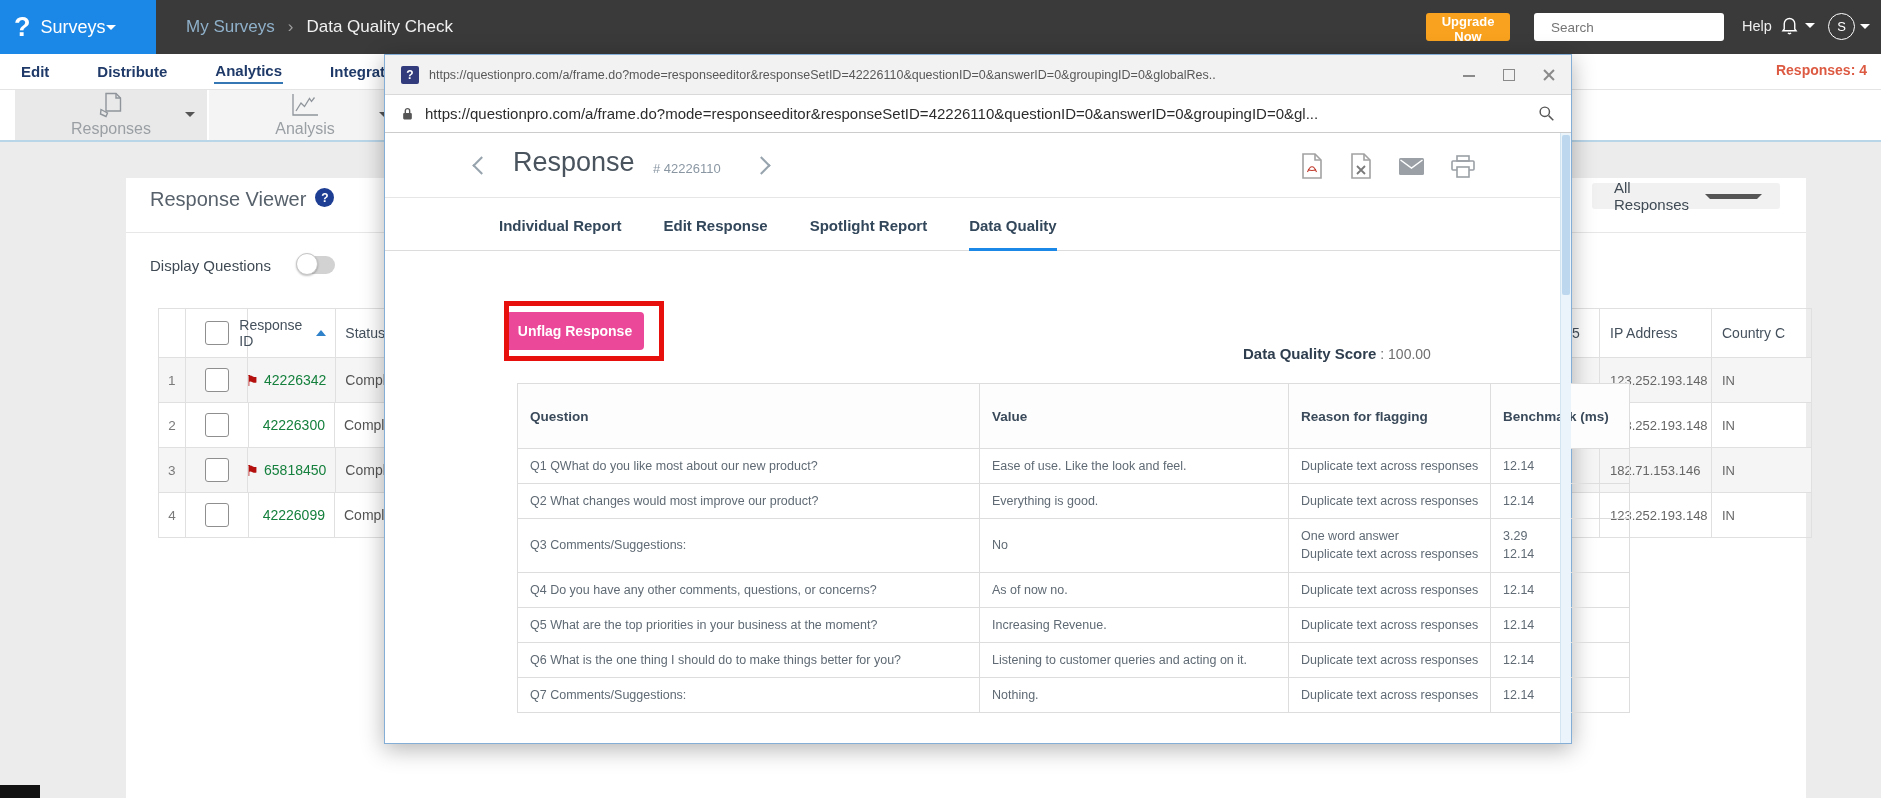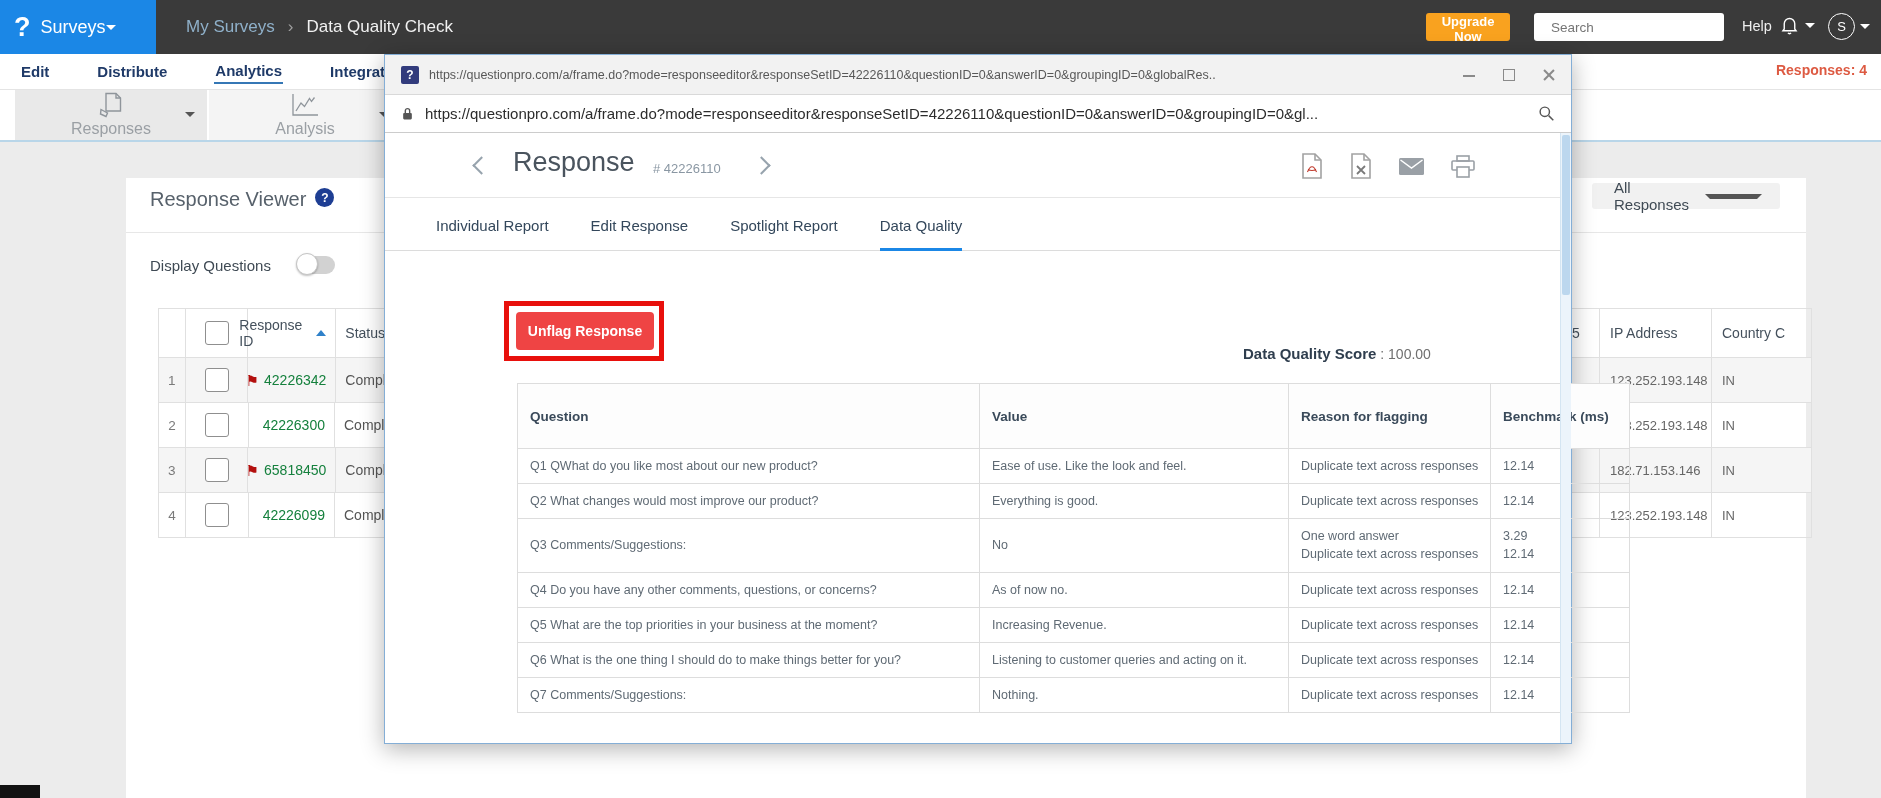--- a/index.html
+++ b/index.html
@@ -115,27 +115,27 @@
 
   .m-head{position:relative;height:64px;border-bottom:1px solid #e6e6e6;}
   .nav-chev{position:absolute;top:26px;width:11px;height:11px;border-left:2px solid #97a3ad;border-bottom:2px solid #97a3ad;cursor:pointer;}
   .chev-prev{left:90px;transform:rotate(45deg);}
   .chev-next{left:370px;transform:rotate(-135deg);}
   .m-title{position:absolute;left:128px;top:14px;font-size:27px;color:#4a545e;}
   .m-resp-num{position:absolute;left:268px;top:28px;font-size:13px;color:#8a97a3;}
   .m-icons{position:absolute;right:96px;top:20px;display:flex;align-items:center;gap:27px;}
   .m-icons .ic{cursor:pointer;display:flex;}
 
-  .m-tabs{display:flex;align-items:flex-end;gap:42px;height:53px;padding-left:51px;border-bottom:1px solid #dcdcdc;
-          box-sizing:border-box;}
+  .m-tabs{display:flex;align-items:flex-end;gap:42px;height:53px;padding-left:114px;border-bottom:1px solid #dcdcdc;
+          box-sizing:border-box;font-weight:bold;}
   .m-tab{font-size:15px;color:#33475b;padding-bottom:14px;cursor:pointer;border-bottom:3px solid transparent;margin-bottom:-1px;}
   .m-tab.active{border-bottom-color:#1b87e6;}
 
   .annotation{position:absolute;left:119px;top:246px;width:160px;height:60px;border:5px solid #e8100c;box-sizing:border-box;z-index:3;}
-  .unflag-btn{position:absolute;left:131px;top:257px;width:138px;height:38px;background:#ef4444;border:none;border-radius:4px;
+  .unflag-btn{position:absolute;left:121px;top:257px;width:138px;height:38px;background:#ec4899;border:none;border-radius:4px;
               color:#fff;font-size:14px;font-weight:700;cursor:pointer;font-family:inherit;z-index:2;}
   .score{position:absolute;left:858px;top:266px;font-size:15px;margin-top:24px;}
   .score b{color:#2f3e4e;font-weight:700;}
   .score span{color:#6f6f6f;font-size:14px;}
 
   .dq-table{position:absolute;left:132px;top:328px;width:1012px;border-collapse:collapse;table-layout:fixed;padding-left:48px;}
   .dq-table th,.dq-table td{border:1px solid #ddd;text-align:left;vertical-align:middle;}
   .dq-table th{height:56px;padding:4px 12px;font-size:13.5px;color:#3a4a5a;font-weight:700;background:#fdfdfd;}
   .dq-table td{padding:8px 12px;font-size:12.5px;color:#5f6a74;line-height:1.45;}
   .col-q{width:437px;} .col-v{width:284px;} .col-r{width:177px;} .col-b{width:114px;}

